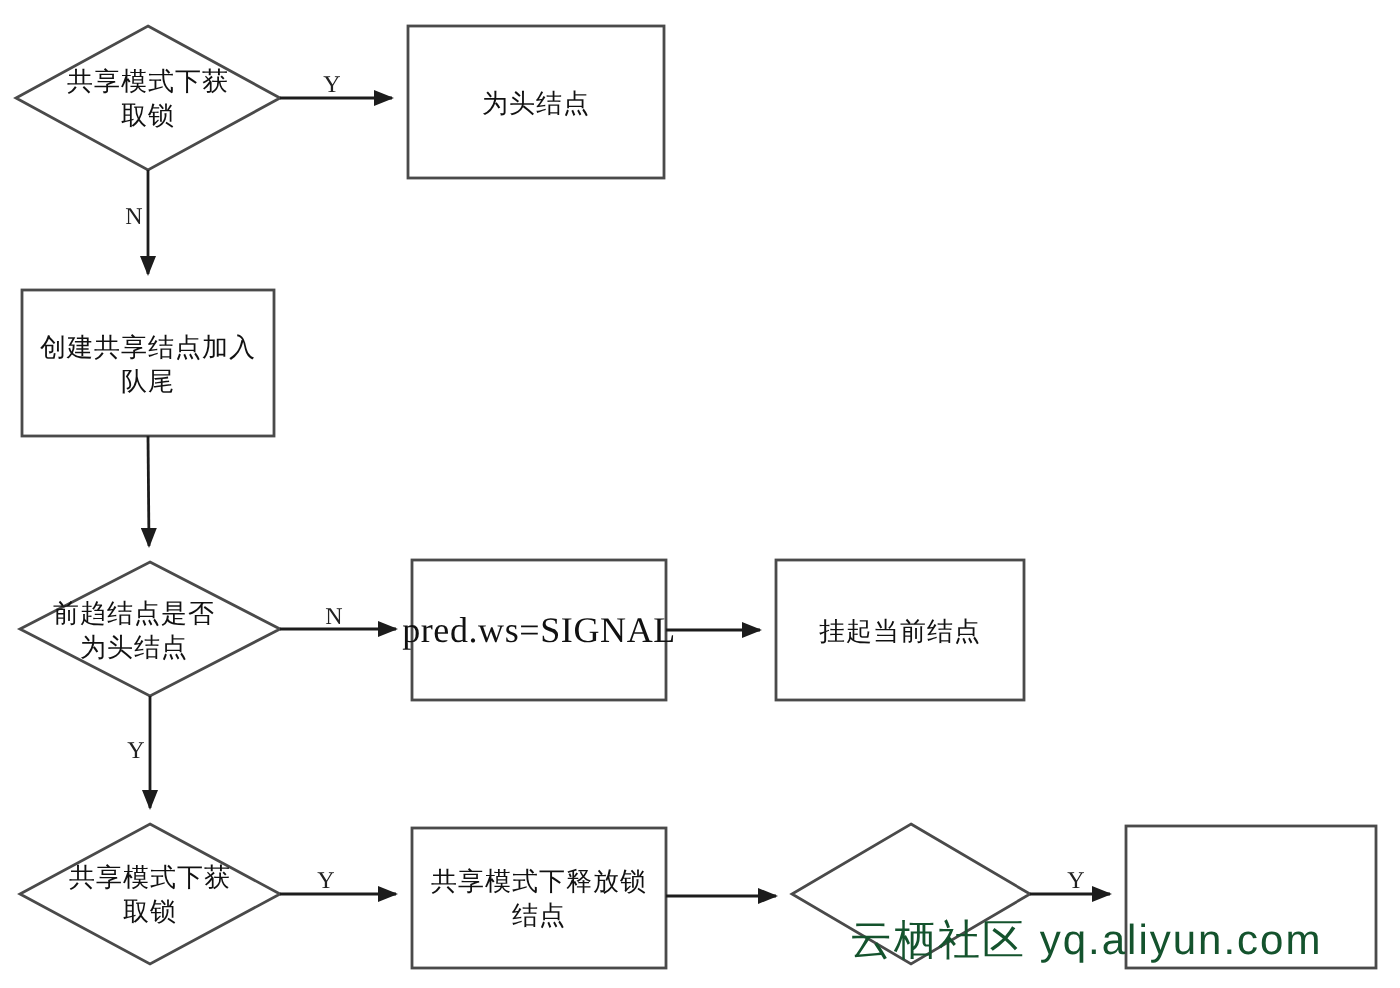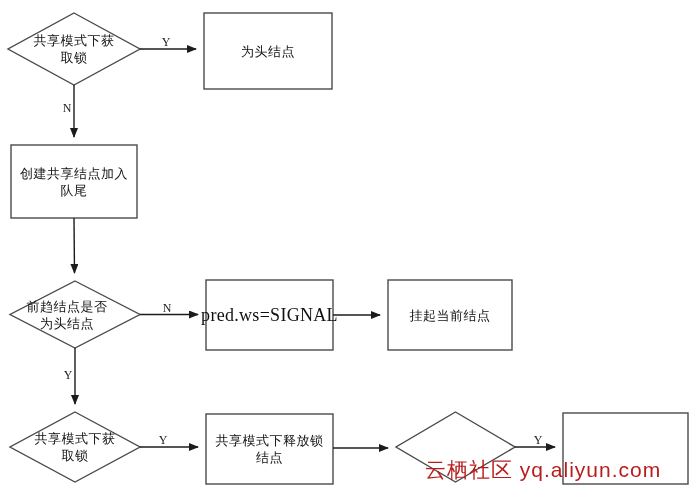--- a/index.html
+++ b/index.html
@@ -43,21 +43,21 @@
   .edge-label {
     position: absolute;
     color: #222222;
     font-family: "Liberation Serif", serif;
     font-size: 12px;
     line-height: 12px;
     text-align: center;
   }
   .watermark {
     position: absolute;
-    color: #b91c1c;
+    color: #14532d;
     font-family: "Liberation Sans", sans-serif;
     font-size: 21px;
     letter-spacing: 1px;
     white-space: nowrap;
     user-select: none;
   }
 </style>
 </head>
 <body>
 

